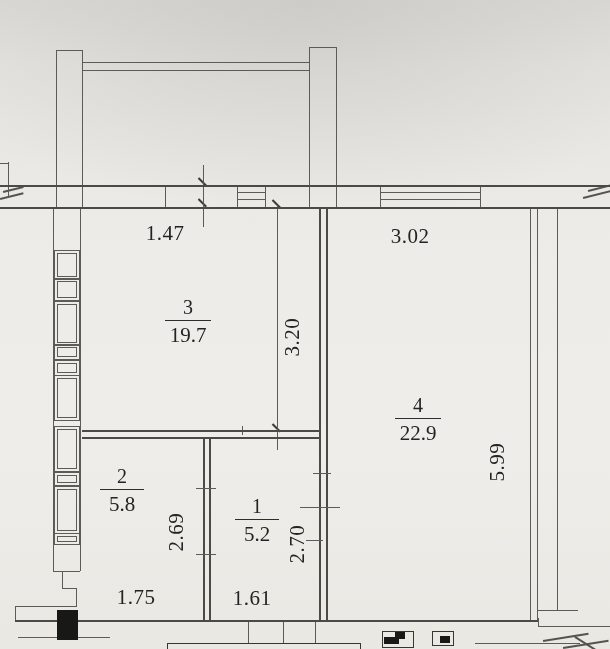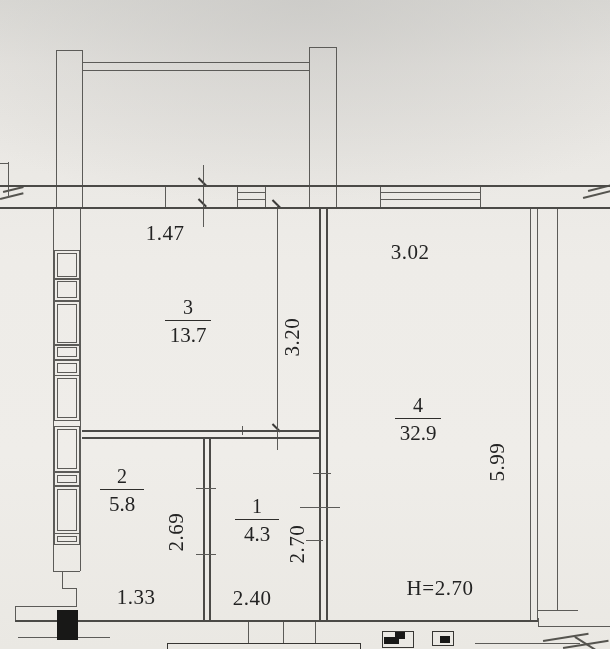--- a/index.html
+++ b/index.html
@@ -105,44 +105,43 @@
     <div class="ln h" style="left: 237px; top: 192px; width: 28px;"></div>
     <div class="ln h d" style="left: 0px; top: 207px; width: 610px;"></div>
     <div class="ln h d" style="left: 0px; top: 185px; width: 610px;"></div>
     <div class="ln h" style="left: 309px; top: 47px; width: 28px;"></div>
     <div class="ln h" style="left: 56px; top: 50px; width: 26px;"></div>
     <div class="ln h" style="left: 82px; top: 70px; width: 227px;"></div>
     <div class="ln h" style="left: 82px; top: 62px; width: 227px;"></div>
 
   <div class="rlabel" style="left:165px;top:297px;width:46px">
     <span class="rnum">3</span>
-    <span class="rarea">13.7</span>
+    <span class="rarea">19.7</span>
   </div>
   <div class="rlabel" style="left:395px;top:395px;width:46px">
     <span class="rnum">4</span>
-    <span class="rarea">32.9</span>
+    <span class="rarea">22.9</span>
   </div>
   <div class="rlabel" style="left:100px;top:466px;width:44px">
     <span class="rnum">2</span>
     <span class="rarea">5.8</span>
   </div>
   <div class="rlabel" style="left:235px;top:496px;width:44px">
     <span class="rnum">1</span>
-    <span class="rarea">4.3</span>
+    <span class="rarea">5.2</span>
   </div>
 
   <div class="dim" style="left:165px;top:233px">1.47</div>
-  <div class="dim" style="left:410px;top:252px">3.02</div>
+  <div class="dim" style="left:410px;top:236px">3.02</div>
   <div class="dim vert" style="left:292px;top:337px">3.20</div>
   <div class="dim vert" style="left:497px;top:462px">5.99</div>
   <div class="dim vert" style="left:176px;top:532px">2.69</div>
   <div class="dim vert" style="left:297px;top:544px">2.70</div>
-  <div class="dim" style="left:136px;top:597px">1.33</div>
-  <div class="dim" style="left:252px;top:598px">2.40</div>
-  <div class="dim" style="left:440px;top:588px">H=2.70</div>
+  <div class="dim" style="left:136px;top:597px">1.75</div>
+  <div class="dim" style="left:252px;top:598px">1.61</div>
 
   <div class="blk" style="left:57px;top:610px;width:21px;height:30px"></div>
   <div class="outline" style="left:167px;top:643px;width:192px;height:6px"></div>
   <div class="outline" style="left:382px;top:631px;width:30px;height:15px;border-bottom:1.5px solid #373633"></div>
   <div class="blk" style="left:384px;top:637px;width:15px;height:7px"></div>
   <div class="blk" style="left:395px;top:632px;width:10px;height:7px"></div>
   <div class="outline" style="left:432px;top:631px;width:20px;height:13px;border-bottom:1.5px solid #373633"></div>
   <div class="blk" style="left:440px;top:636px;width:10px;height:7px"></div>
 
 </div>

